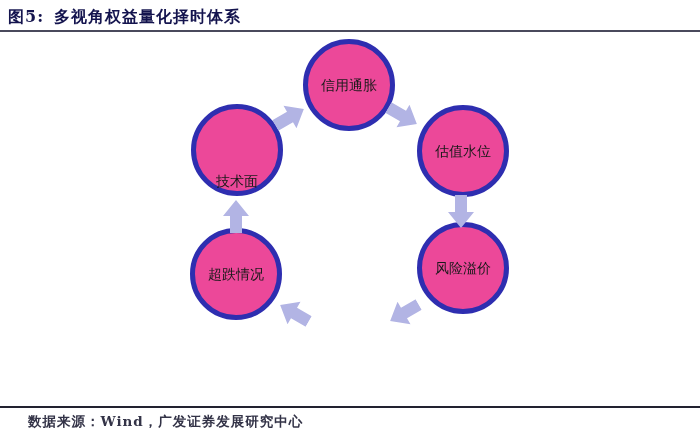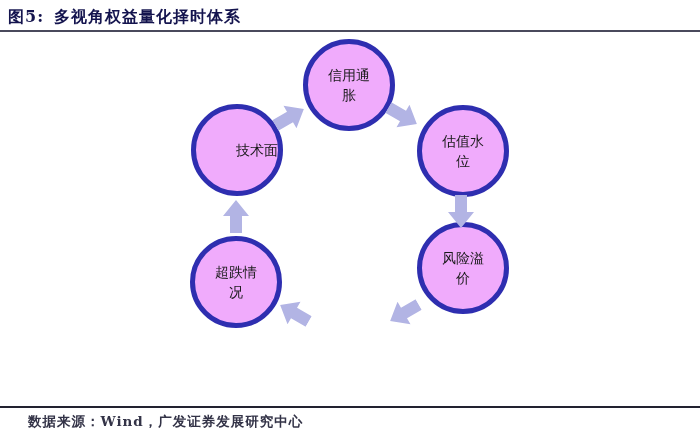--- a/index.html
+++ b/index.html
@@ -23,36 +23,35 @@
   .fig-label { margin-right: 10px; }
   .rule { position: absolute; left: 0; width: 700px; }
   .rule-top { top: 30px; height: 2px; background: var(--rule-top, #4a4a5c); }
   .rule-bottom { top: 406px; height: 2px; background: var(--rule-bottom, #222230); }
   .diagram { position: absolute; left: 0; top: 32px; width: 700px; height: 372px; }
   .node {
     position: absolute;
     width: 82px; height: 82px;
     border: 5px solid var(--circle-border, #2e2eb0);
     border-radius: 50%;
-    background: #f0abfc;
+    background: #ec4899;
     display: flex;
-    flex-direction: column;
     align-items: center;
     justify-content: center;
     font-size: 14px;
     line-height: 1.45;
     color: #1a1a1a;
     text-align: center;
   }
   
   .node-credit    { left: 303px; top:   7px; }  
   .node-valuation { left: 417px; top:  73px; text-align: right; }  
   .node-tech      { left: 191px; top:  72px; align-items: flex-end; }  
   .node-risk      { left: 417px; top: 190px; }  
-  .node-oversold  { left: 190px; top: 204px; align-items: center; }  
+  .node-oversold  { left: 190px; top: 196px; align-items: center; }  
   .node-sentiment { left: 302px; top: 271px; }  
 
   .arrow { position: absolute; width: 34px; height: 28px; }
   .arrow polygon { fill: var(--arrow-fill, #b2b4e4); }
   .arrow-1 { left: 273px; top:  71px; transform: rotate(-30deg); }  
   .arrow-2 { left: 386px; top:  70px; transform: rotate(30deg); }   
   .arrow-3 { left: 444px; top: 166px; transform: rotate(90deg); }   
   .arrow-4 { left: 387px; top: 267px; transform: rotate(150deg); }  
   .arrow-5 { left: 277px; top: 267px; transform: rotate(210deg); }  
   .arrow-6 { left: 219px; top: 170px; transform: rotate(-90deg); }  

